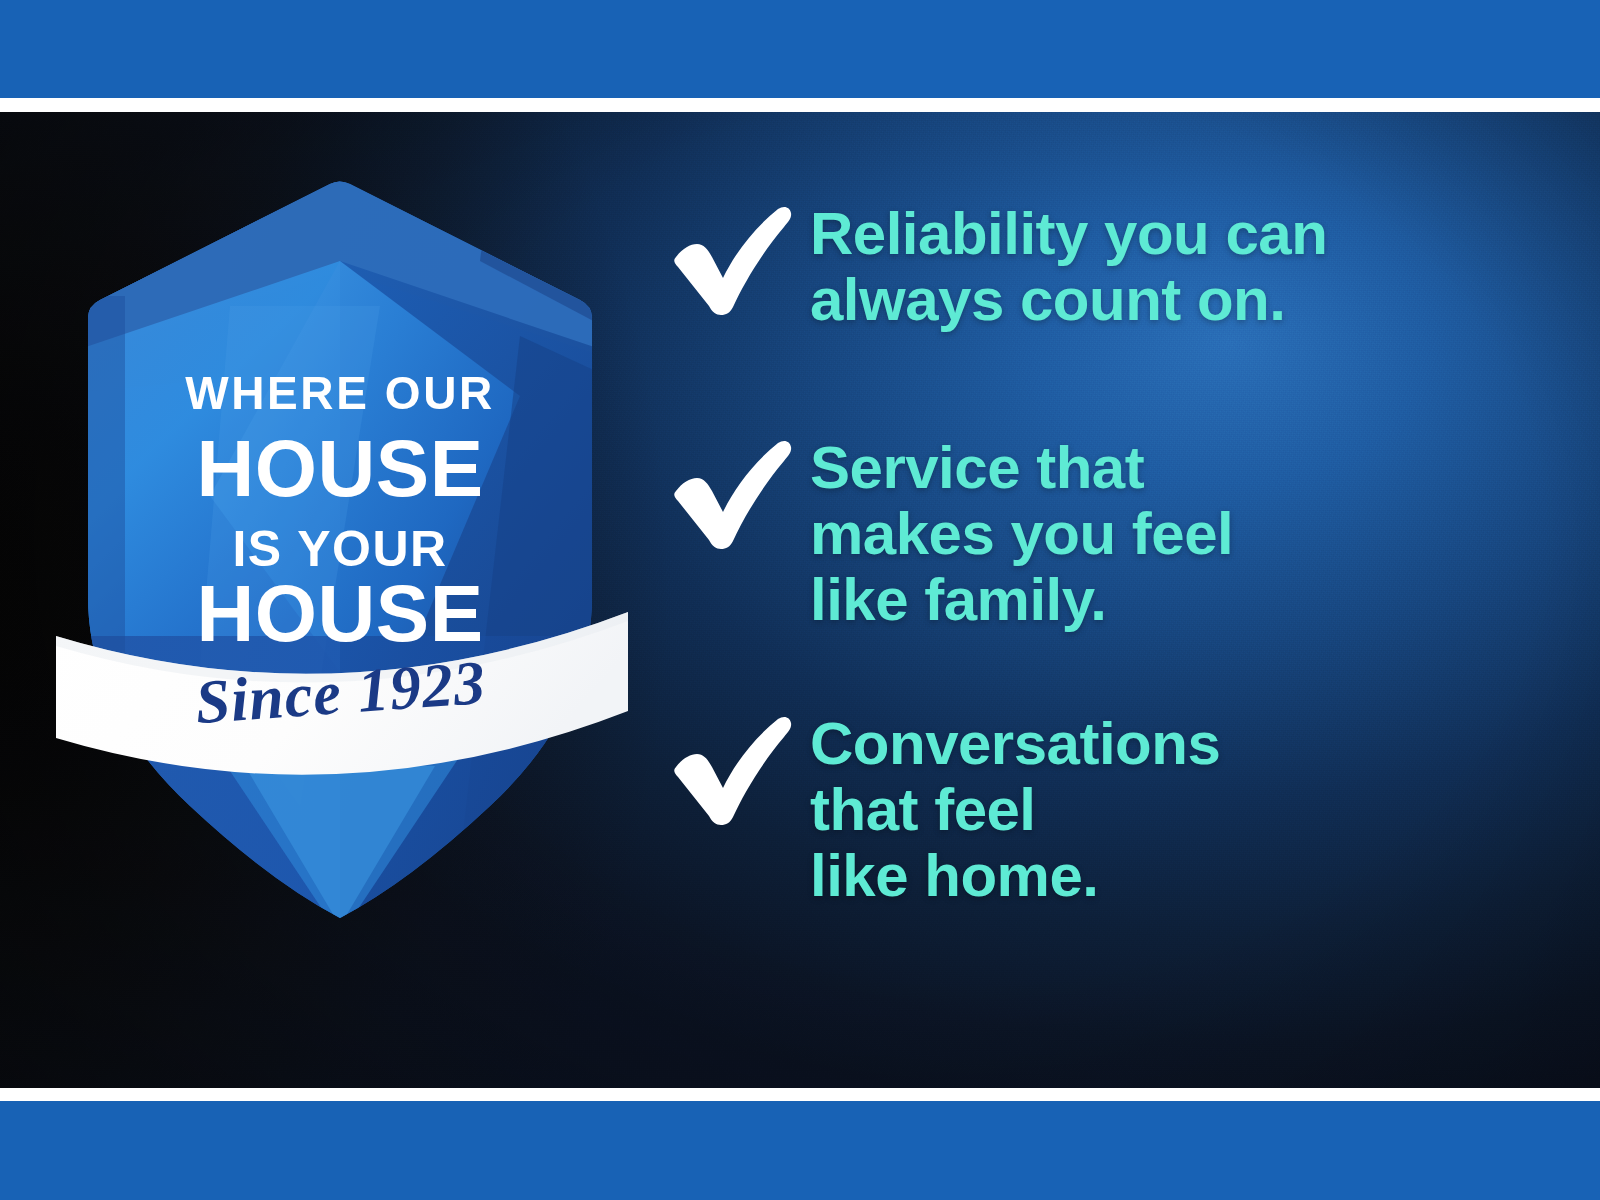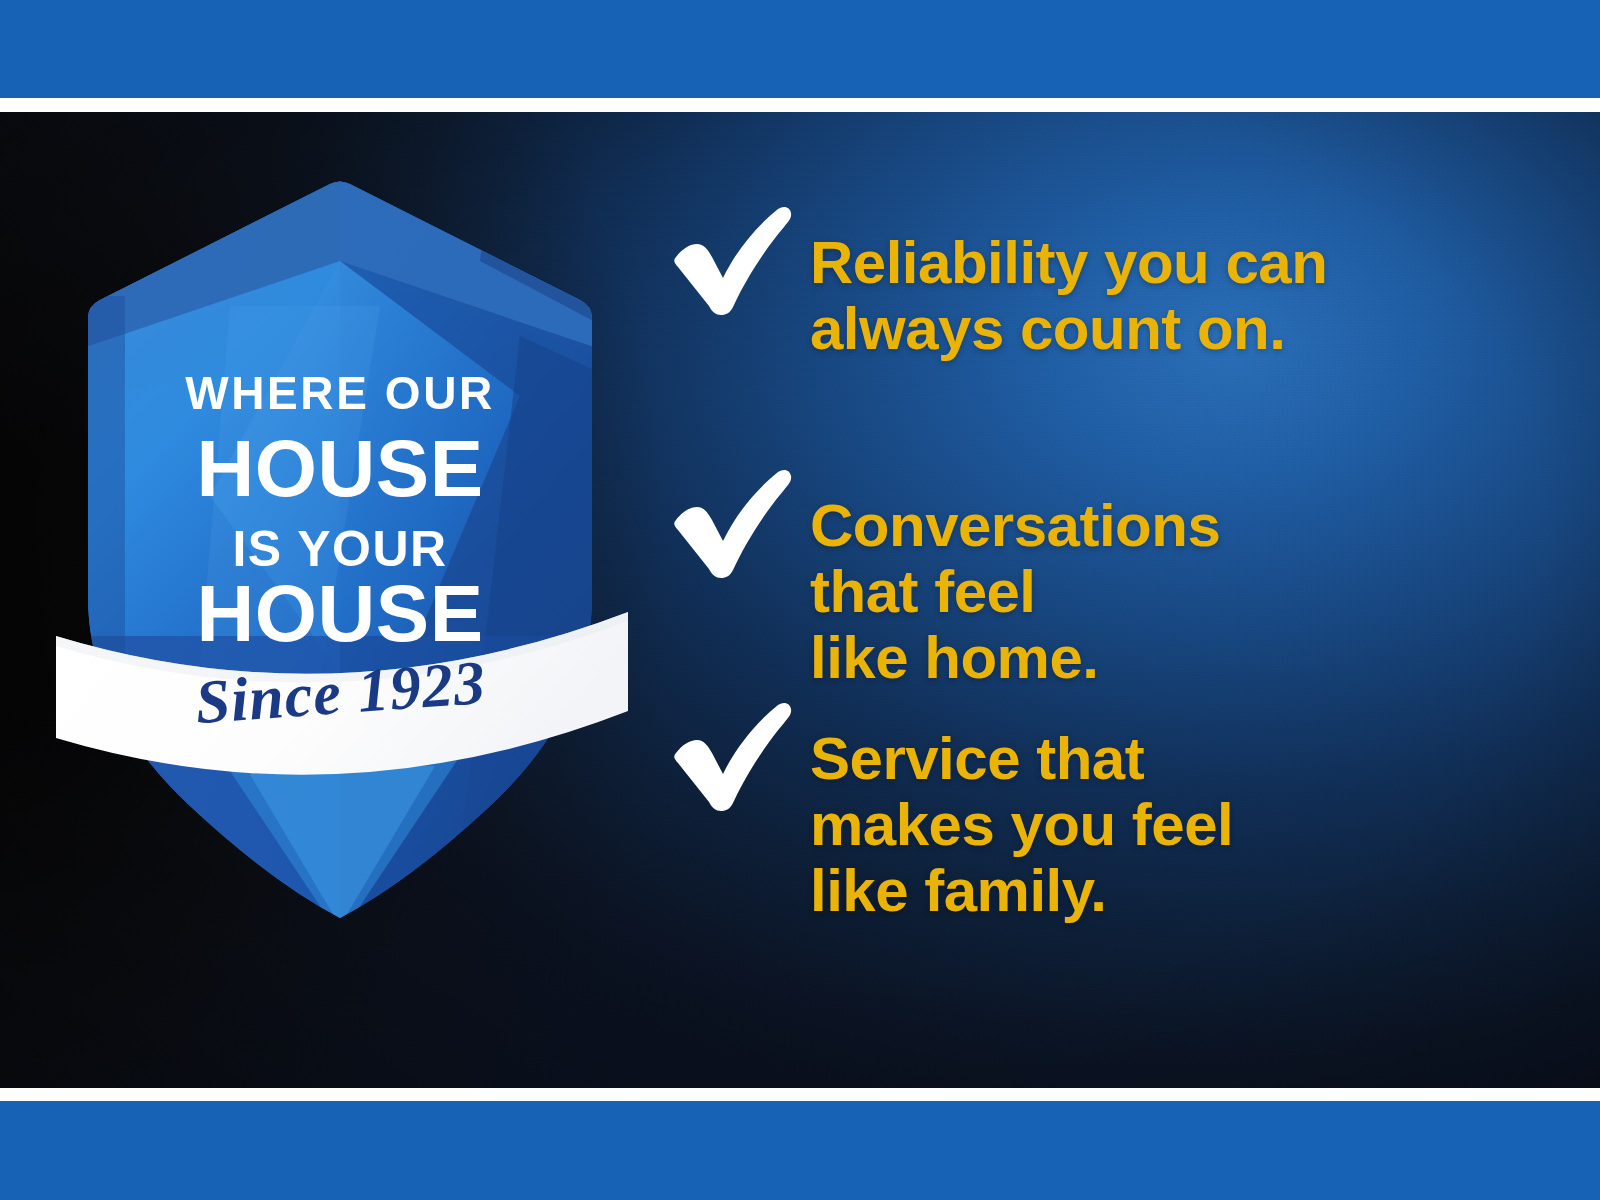--- a/index.html
+++ b/index.html
@@ -90,30 +90,29 @@
     display:flex;align-items:flex-start;
     margin-bottom:0;
   }
   .bullet .check{
     flex:0 0 150px;
     padding-top:4px;
   }
   .bullet .check svg{display:block;width:140px;height:118px;}
   .bullet .txt{
     flex:1;
-    color:#eab308;
+    color:#5eead4;
     font-family:"Liberation Sans", sans-serif;
     font-weight:bold;
     font-size:60px;
     line-height:1.10;
     letter-spacing:-0.5px;
     white-space:pre-line;
     text-shadow:0 2px 6px rgba(0,0,0,.28);
     padding-top:6px;
-    margin-top:29px;
   }
   #b1{margin-bottom:96px;}
   #b2{margin-bottom:72px;}
 </style>
 </head>
 <body>
 
 <div id="poster">
 
   <div class="bar bar-top"></div>
@@ -224,54 +223,54 @@
                    L63,79 L63,79
                    C74,56 93,30 118,10
                    C124,6 130,8 131,14 C132,19 128,23 124,28
                    C102,54 84,84 73,108
                    C70,114 66,116 61,116 C56,116 52,113 49,107
                    L18,68 C14,64 13,61 16,58 Z" fill="#ffffff"></path>
         </svg>
       </div>
       <div class="txt">Reliability you can
 always count on.</div>
+    </div>
+
+    <div class="bullet" id="b2">
+      <div class="check">
+        <svg viewBox="0 0 140 118" xmlns="http://www.w3.org/2000/svg">
+          <path d="M16,58 C22,50 30,45 37,45 C44,45 48,51 52,58
+                   L63,79 L63,79
+                   C74,56 93,30 118,10
+                   C124,6 130,8 131,14 C132,19 128,23 124,28
+                   C102,54 84,84 73,108
+                   C70,114 66,116 61,116 C56,116 52,113 49,107
+                   L18,68 C14,64 13,61 16,58 Z" fill="#ffffff"></path>
+        </svg>
+      </div>
+      <div class="txt">Service that
+makes you feel
+like family.</div>
     </div>
 
     <div class="bullet" id="b3">
       <div class="check">
         <svg viewBox="0 0 140 118" xmlns="http://www.w3.org/2000/svg">
           <path d="M16,58 C22,50 30,45 37,45 C44,45 48,51 52,58
                    L63,79 L63,79
                    C74,56 93,30 118,10
                    C124,6 130,8 131,14 C132,19 128,23 124,28
                    C102,54 84,84 73,108
                    C70,114 66,116 61,116 C56,116 52,113 49,107
                    L18,68 C14,64 13,61 16,58 Z" fill="#ffffff"></path>
         </svg>
       </div>
       <div class="txt">Conversations
 that feel
 like home.</div>
     </div>
 
-    <div class="bullet" id="b2">
-      <div class="check">
-        <svg viewBox="0 0 140 118" xmlns="http://www.w3.org/2000/svg">
-          <path d="M16,58 C22,50 30,45 37,45 C44,45 48,51 52,58
-                   L63,79 L63,79
-                   C74,56 93,30 118,10
-                   C124,6 130,8 131,14 C132,19 128,23 124,28
-                   C102,54 84,84 73,108
-                   C70,114 66,116 61,116 C56,116 52,113 49,107
-                   L18,68 C14,64 13,61 16,58 Z" fill="#ffffff"></path>
-        </svg>
-      </div>
-      <div class="txt">Service that
-makes you feel
-like family.</div>
-    </div>
-
   </div>
 
   <div class="gap gap-bottom"></div>
   <div class="bar bar-bottom"></div>
 
 </div>
 
 </body></html>

